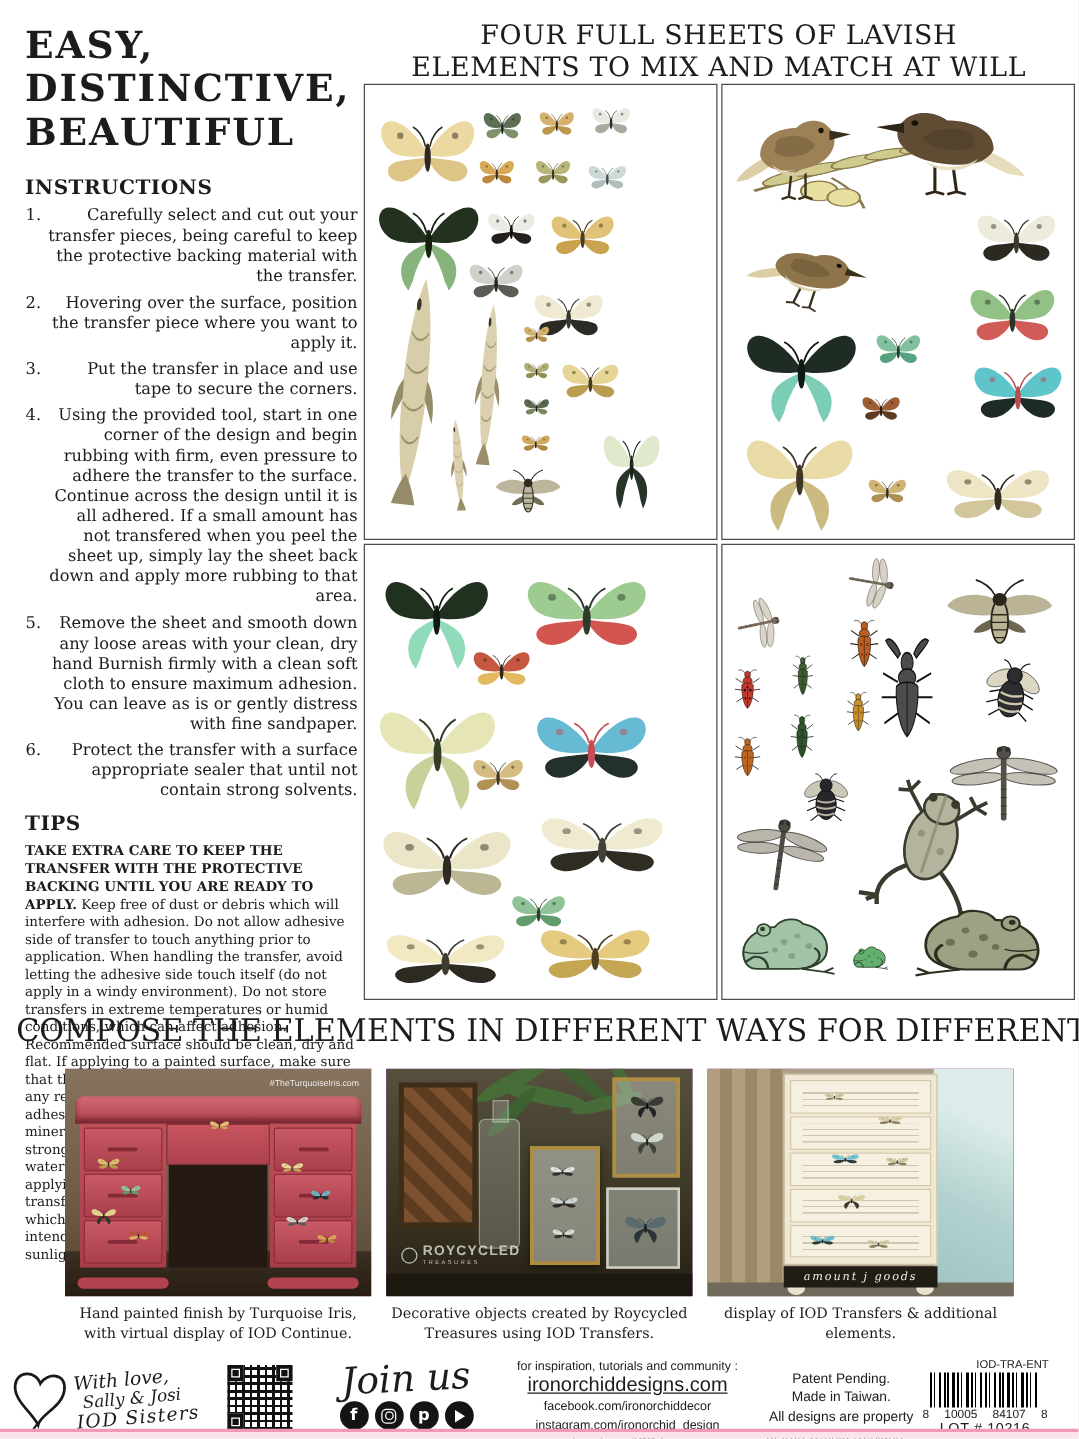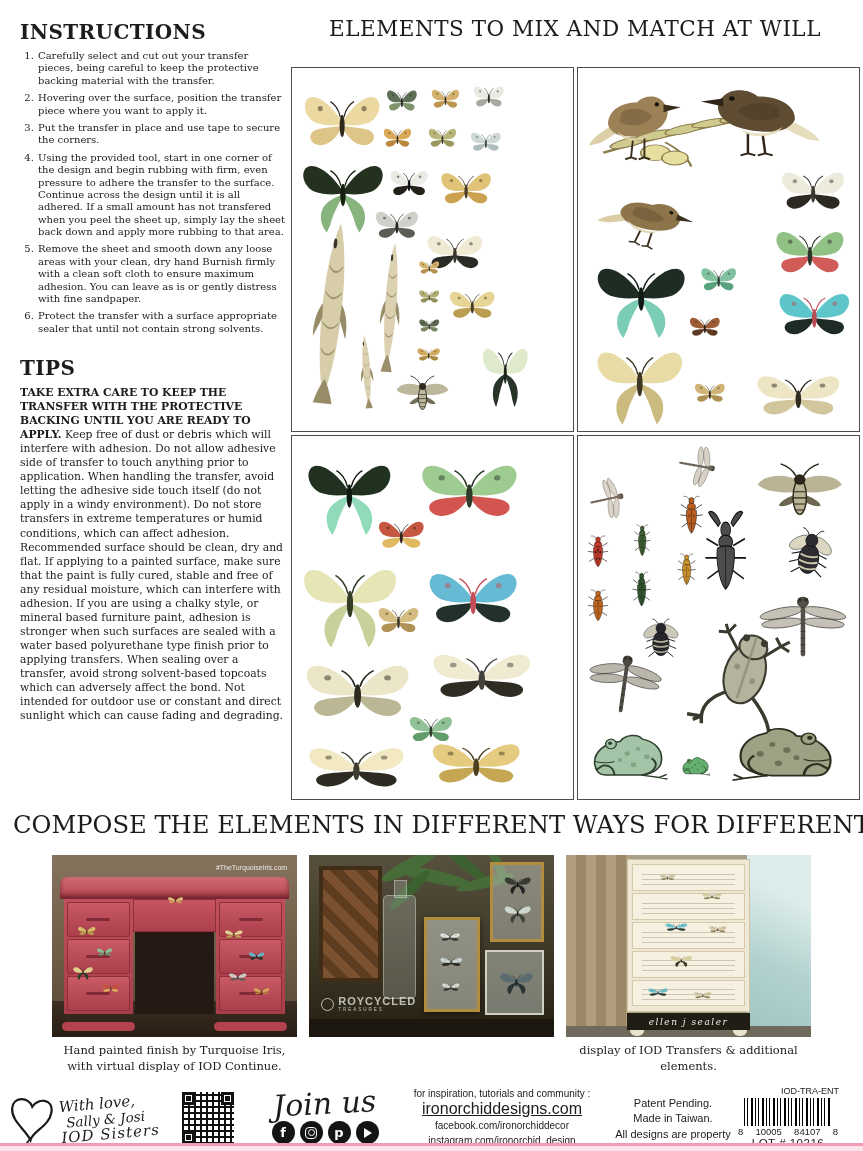--- a/index.html
+++ b/index.html
@@ -2,24 +2,24 @@
 <html><head>
 <meta charset="utf-8">
 <style>
   html,body{margin:0;padding:0;background:#e8e8e8;}
   .page{position:relative;width:863px;height:1151px;background:#ffffff;margin:0 auto;
         font-family:"DejaVu Serif","Liberation Serif",serif;color:#1e1c1a;overflow:hidden;}
 
   
   .left-col{position:absolute;left:20px;top:20px;width:266px;}
   .main-title{font-size:30px;line-height:1.16;letter-spacing:1.5px;font-weight:bold;margin:0 0 16px 0;}
-  .sec-head{font-size:20px;font-weight:bold;letter-spacing:.4px;margin:0 0 6px 0;}
-  ol.instructions{margin:0;padding-left:17px;font-size:10px;line-height:1.24;}
+  .sec-head{font-size:16px;font-weight:bold;letter-spacing:.4px;margin:0 0 6px 0;}
+  ol.instructions{margin:0;padding-left:17px;font-size:13px;line-height:1.24;text-align:right;}
   ol.instructions li{margin-bottom:5px;padding-left:1px;}
-  .tips-head{margin-top:21px;}
+  .tips-head{margin-top:8px;}
   .tips-p{font-size:10.8px;line-height:1.3;margin:0;}
   .tips-bold{font-weight:bold;}
 
   
   .sheets-head{position:absolute;left:291px;top:16px;width:568px;text-align:center;
                font-size:21.5px;line-height:1.2;letter-spacing:.5px;}
   .panel{position:absolute;background:#fff;border:1.6px solid #4f4d4a;}
   #p1{left:291px;top:67px;width:281px;height:363px;}
   #p2{left:577px;top:67px;width:281px;height:363px;}
   #p3{left:291px;top:435px;width:281px;height:363px;}
@@ -270,34 +270,40 @@
       <ellipse fill="var(--c1)" stroke="var(--c3)" stroke-width="1" cx="84" cy="24" rx="11" ry="4" transform="rotate(-22 84 24)"></ellipse>
       <circle fill="var(--c2)" stroke="var(--c3)" stroke-width="1" cx="34" cy="64" r="9"></circle>
       <circle fill="var(--c2)" stroke="var(--c3)" stroke-width="1" cx="46" cy="70" r="8"></circle>
     </g>
   </defs>
 </svg>
 
 <div class="page">
 
   <div class="left-col">
+    <h1 class="main-title">
+      <span>EASY,</span><br>
+      <span>DISTINCTIVE,</span><br>
+      <span>BEAUTIFUL</span>
+    </h1>
     <h2 class="sec-head">INSTRUCTIONS</h2>
     <ol class="instructions">
         <li>Carefully select and cut out your transfer pieces, being careful to keep the protective backing material with the transfer.</li>
         <li>Hovering over the surface, position the transfer piece where you want to apply it.</li>
         <li>Put the transfer in place and use tape to secure the corners.</li>
         <li>Using the provided tool, start in one corner of the design and begin rubbing with firm, even pressure to adhere the transfer to the surface. Continue across the design until it is all adhered. If a small amount has not transfered when you peel the sheet up, simply lay the sheet back down and apply more rubbing to that area.</li>
         <li>Remove the sheet and smooth down any loose areas with your clean, dry hand  Burnish firmly with a clean soft cloth to ensure maximum adhesion. You can leave as is or gently distress with fine sandpaper.</li>
         <li>Protect the transfer with a surface appropriate sealer that until not contain strong solvents.</li>
       </ol>
     <h2 class="sec-head tips-head">TIPS</h2>
     <p class="tips-p"><span class="tips-bold">TAKE EXTRA CARE TO KEEP THE TRANSFER WITH THE PROTECTIVE BACKING UNTIL YOU ARE READY TO APPLY.</span><span> Keep free of dust or debris which will interfere with adhesion. Do not allow adhesive side of transfer to touch anything prior to application. When handling the transfer, avoid letting the adhesive side touch itself (do not apply in a windy environment). Do not store transfers in extreme temperatures or humid conditions, which can affect adhesion. Recommended surface should be clean, dry and flat. If applying to a painted surface, make sure that the paint is fully cured, stable and free of any residual moisture, which can interfere with adhesion. If you are using a chalky style, or mineral based furniture paint, adhesion is stronger when such surfaces are sealed with a water based polyurethane type finish prior to applying transfers. When sealing over a transfer, avoid strong solvent-based topcoats which can adversely affect the bond. Not intended for outdoor use or constant and direct sunlight which can cause fading and degrading.</span></p>
   </div>
 
   <div class="sheets-head">
+    <div>FOUR FULL SHEETS OF LAVISH</div>
     <div>ELEMENTS TO MIX AND MATCH AT WILL</div>
   </div>
 
   <div class="panel" id="p1">
       <svg viewBox="0 0 100 100" preserveAspectRatio="none" class="spec" style="left: 3%; top: 3%; width: 30%; height: 24%; --c1: #ecd9a2; --c2: #dcc587; --c3: #2e281c; transform: rotate(0deg);">
         <use href="#sym-butterfly"></use>
       </svg>
       <svg viewBox="0 0 100 100" preserveAspectRatio="none" class="spec" style="left: 33%; top: 4%; width: 12%; height: 10%; --c1: #5d7055; --c2: #7f916d; --c3: #23281f; transform: rotate(0deg);">
         <use href="#sym-butterfly"></use>
       </svg>
@@ -625,27 +631,31 @@
           <use href="#sym-swallowtail"></use>
         </svg>
         <svg viewBox="0 0 100 100" preserveAspectRatio="none" class="spec" style="left: 33%; top: 72%; width: 9%; height: 7%; --c1: #6fbfc9; --c2: #2c3a36; --c3: #222233; transform: rotate(0deg);">
           <use href="#sym-butterfly"></use>
         </svg>
         <svg viewBox="0 0 100 100" preserveAspectRatio="none" class="spec" style="left: 52%; top: 74%; width: 8%; height: 6%; --c1: #cfc49e; --c2: #8a7f5e; --c3: #333333; transform: rotate(0deg);">
           <use href="#sym-butterfly"></use>
         </svg>
       </div>
     <div class="p3-plinth">
-      <span class="p3-mark">ellen j sealer</span>
+      <span class="p3-mark">amount j goods</span>
     </div>
   </div>
 
   <div class="caption" id="cap-1">
     <div>Hand painted finish by Turquoise Iris,</div>
     <div>with virtual display of IOD Continue.</div>
+  </div>
+  <div class="caption" id="cap-2">
+    <div>Decorative objects created by Roycycled</div>
+    <div>Treasures using IOD Transfers.</div>
   </div>
   <div class="caption" id="cap-3">
     <div>display of IOD Transfers &amp; additional elements.</div>
   </div>
 
   <div class="footer">
     <div class="heart-wrap">
       <svg viewBox="0 0 64 64" width="56" height="58">
         <path d="M30,18 C26,6 8,6 7,20 C6,34 22,44 28,56 C30,46 50,40 52,24 C54,8 36,8 30,18 Z" fill="none" stroke="#1a1a1a" stroke-width="2.5" stroke-linecap="round"></path>
         <path d="M28,54 L22,62" stroke="#1a1a1a" stroke-width="2" stroke-linecap="round"></path>

